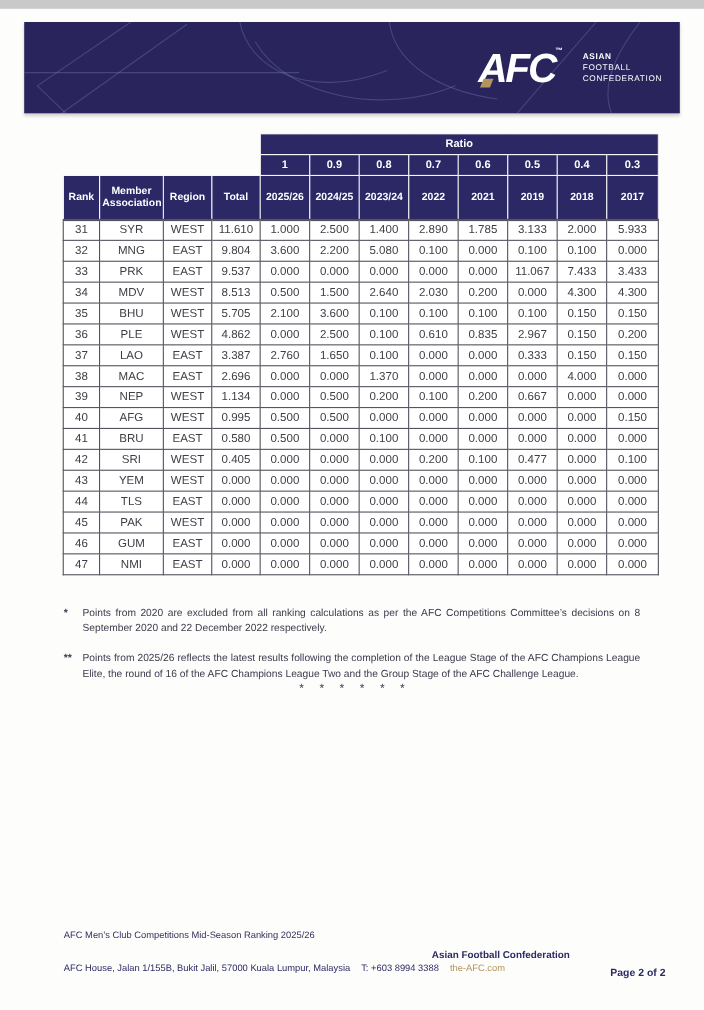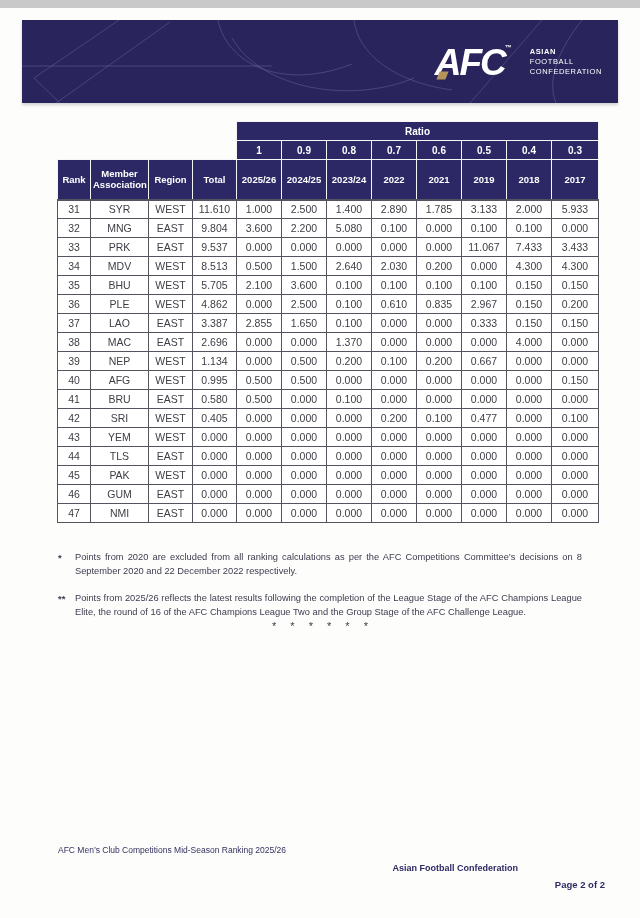--- a/index.html
+++ b/index.html
@@ -213,21 +213,21 @@
           <td>0.835</td>
           <td>2.967</td>
           <td>0.150</td>
           <td>0.200</td>
         </tr>
         <tr>
           <td>37</td>
           <td>LAO</td>
           <td>EAST</td>
           <td>3.387</td>
-          <td>2.855</td>
+          <td>2.760</td>
           <td>1.650</td>
           <td>0.100</td>
           <td>0.000</td>
           <td>0.000</td>
           <td>0.333</td>
           <td>0.150</td>
           <td>0.150</td>
         </tr>
         <tr>
           <td>38</td>
@@ -383,15 +383,18 @@
       <div class="fn-text">Points from 2025/26 reflects the latest results following the completion of the League Stage of the AFC Champions League Elite, the round of 16 of the AFC Champions League Two and the Group Stage of the AFC Challenge League.</div>
     </div>
   </div>
 
 <div class="separator">* * * * * *</div>
 
 <div class="doc-title">AFC Men’s Club Competitions Mid-Season Ranking 2025/26</div>
 
 <div class="footer">
   <div class="org-name">Asian Football Confederation</div>
+  <div class="address-line">
+    <span>AFC House, Jalan 1/155B, Bukit Jalil, 57000 Kuala Lumpur, Malaysia</span><span class="phone">T: +603 8994 3388</span><a class="website" href="#">the-AFC.com</a>
+  </div>
 </div>
 
 <div class="page-label">Page 2 of 2</div>
 
 </body></html>

